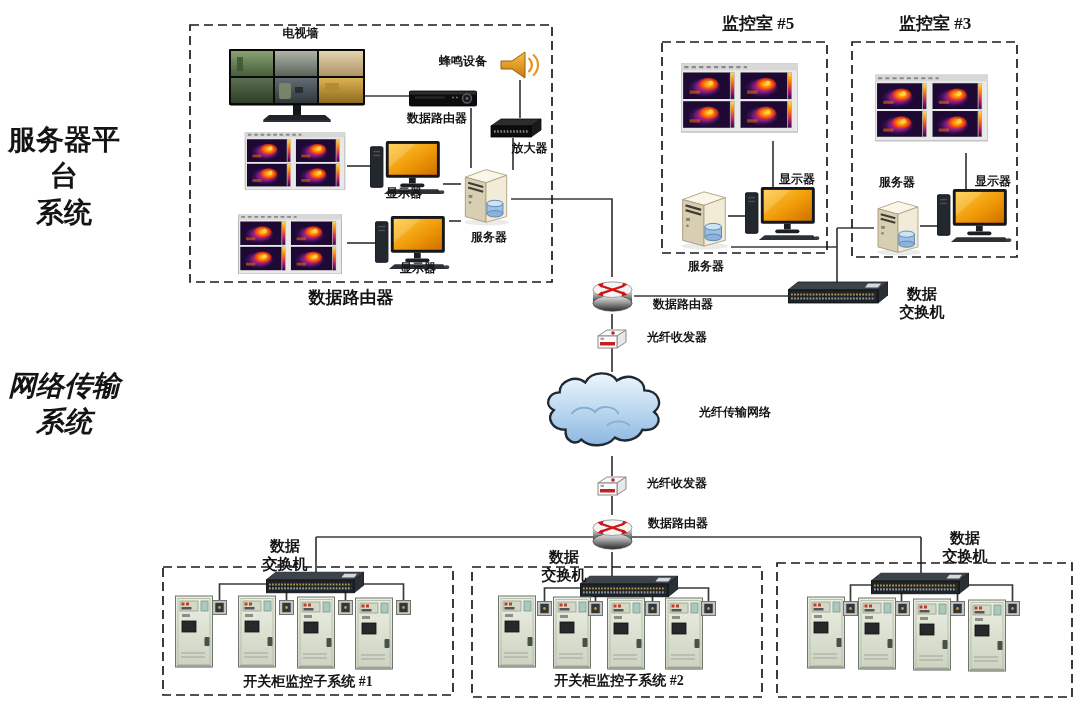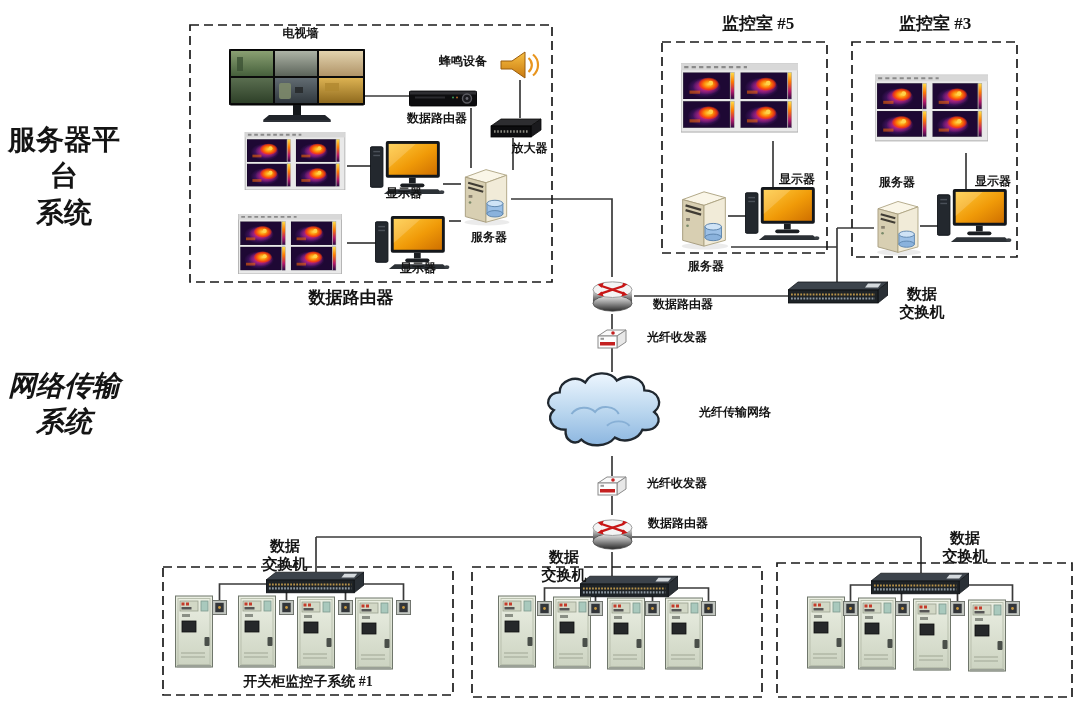--- a/index.html
+++ b/index.html
@@ -373,14 +373,15 @@
 <div class="lbl" style="left:633px;top:516px;width:90px;">数据路由器</div>
 
 <div class="lbl s15" style="left:249px;top:524px;width:72px;">数据
 交换机</div>
 <div class="lbl s15" style="left:528px;top:535px;width:72px;">数据
 交换机</div>
 <div class="lbl s15" style="left:929px;top:516px;width:72px;">数据
 交换机</div>
 
 <div class="lbl s14" style="left:198px;top:673px;width:220px;">开关柜监控子系统 #1</div>
+<div class="lbl s14" style="left:509px;top:672px;width:220px;">开关柜监控子系统 #2</div>
 
 </div>
 
 </body></html>

